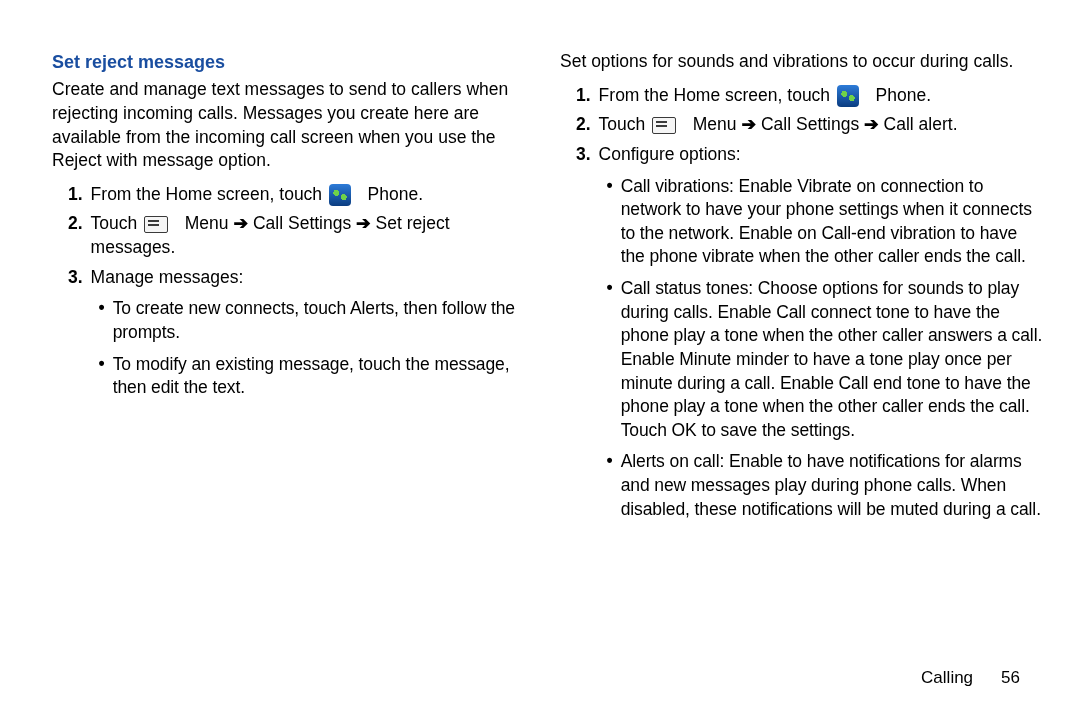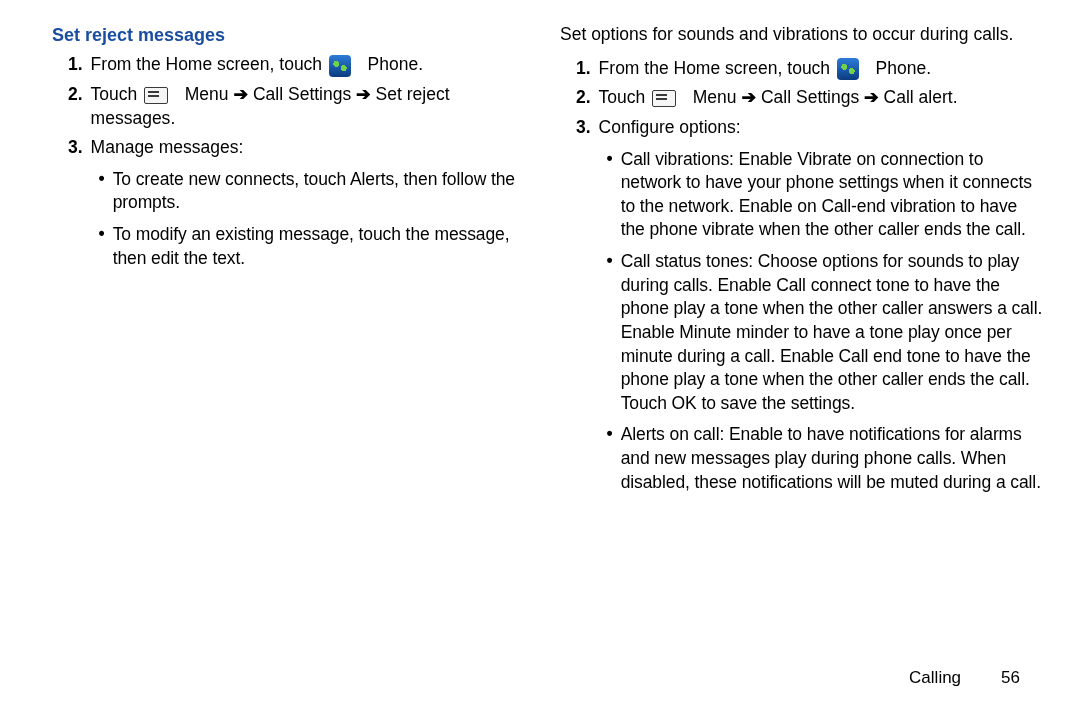--- a/index.html
+++ b/index.html
@@ -6,21 +6,21 @@
   body{
     width:1080px;height:720px;
     font-family:Arial,Helvetica,sans-serif;
     font-size:17.5px;
     color:#000;
     line-height:1.35;
     position:relative;
   }
   .page{
     display:flex;
-    padding:23px 36px 0 52px;
+    padding:50px 36px 0 52px;
     gap:24px;
     box-sizing:border-box;
     width:100%;
   }
   .col{flex:1;min-width:0}
   .h3{
     font-weight:bold;
     color:#1a4ea0;
     font-size:18px;
     margin:0 0 4px 0;
@@ -67,30 +67,31 @@
   }
   .icon-menu::before{
     content:"";position:absolute;left:3px;top:3px;width:11px;height:2px;background:#3a3a3a;
     box-shadow:0 4px 0 #3a3a3a;
   }
   .arrow{font-weight:bold}
   .footer{
     position:absolute;
     bottom:30px;right:60px;
     font-size:17px;
-    display:flex;gap:40px;
+    display:flex;gap:28px;
   }
 </style>
 </head>
 <body>
 
 <div class="page">
 
   <div class="col">
     <div class="h3">Set reject messages</div>
+    <p class="intro">Create and manage text messages to send to callers when rejecting incoming calls. Messages you create here are available from the incoming call screen when you use the Reject with message option.</p>
     <ol class="steps">
       <li>
         <span class="num">1.</span>
         <span class="step-body">
           <span>From the Home screen, touch </span>
           <span class="icon icon-phone"></span>
           <span>&nbsp;</span>
           <span class="b">Phone</span><span>.</span>
         </span>
       </li>

